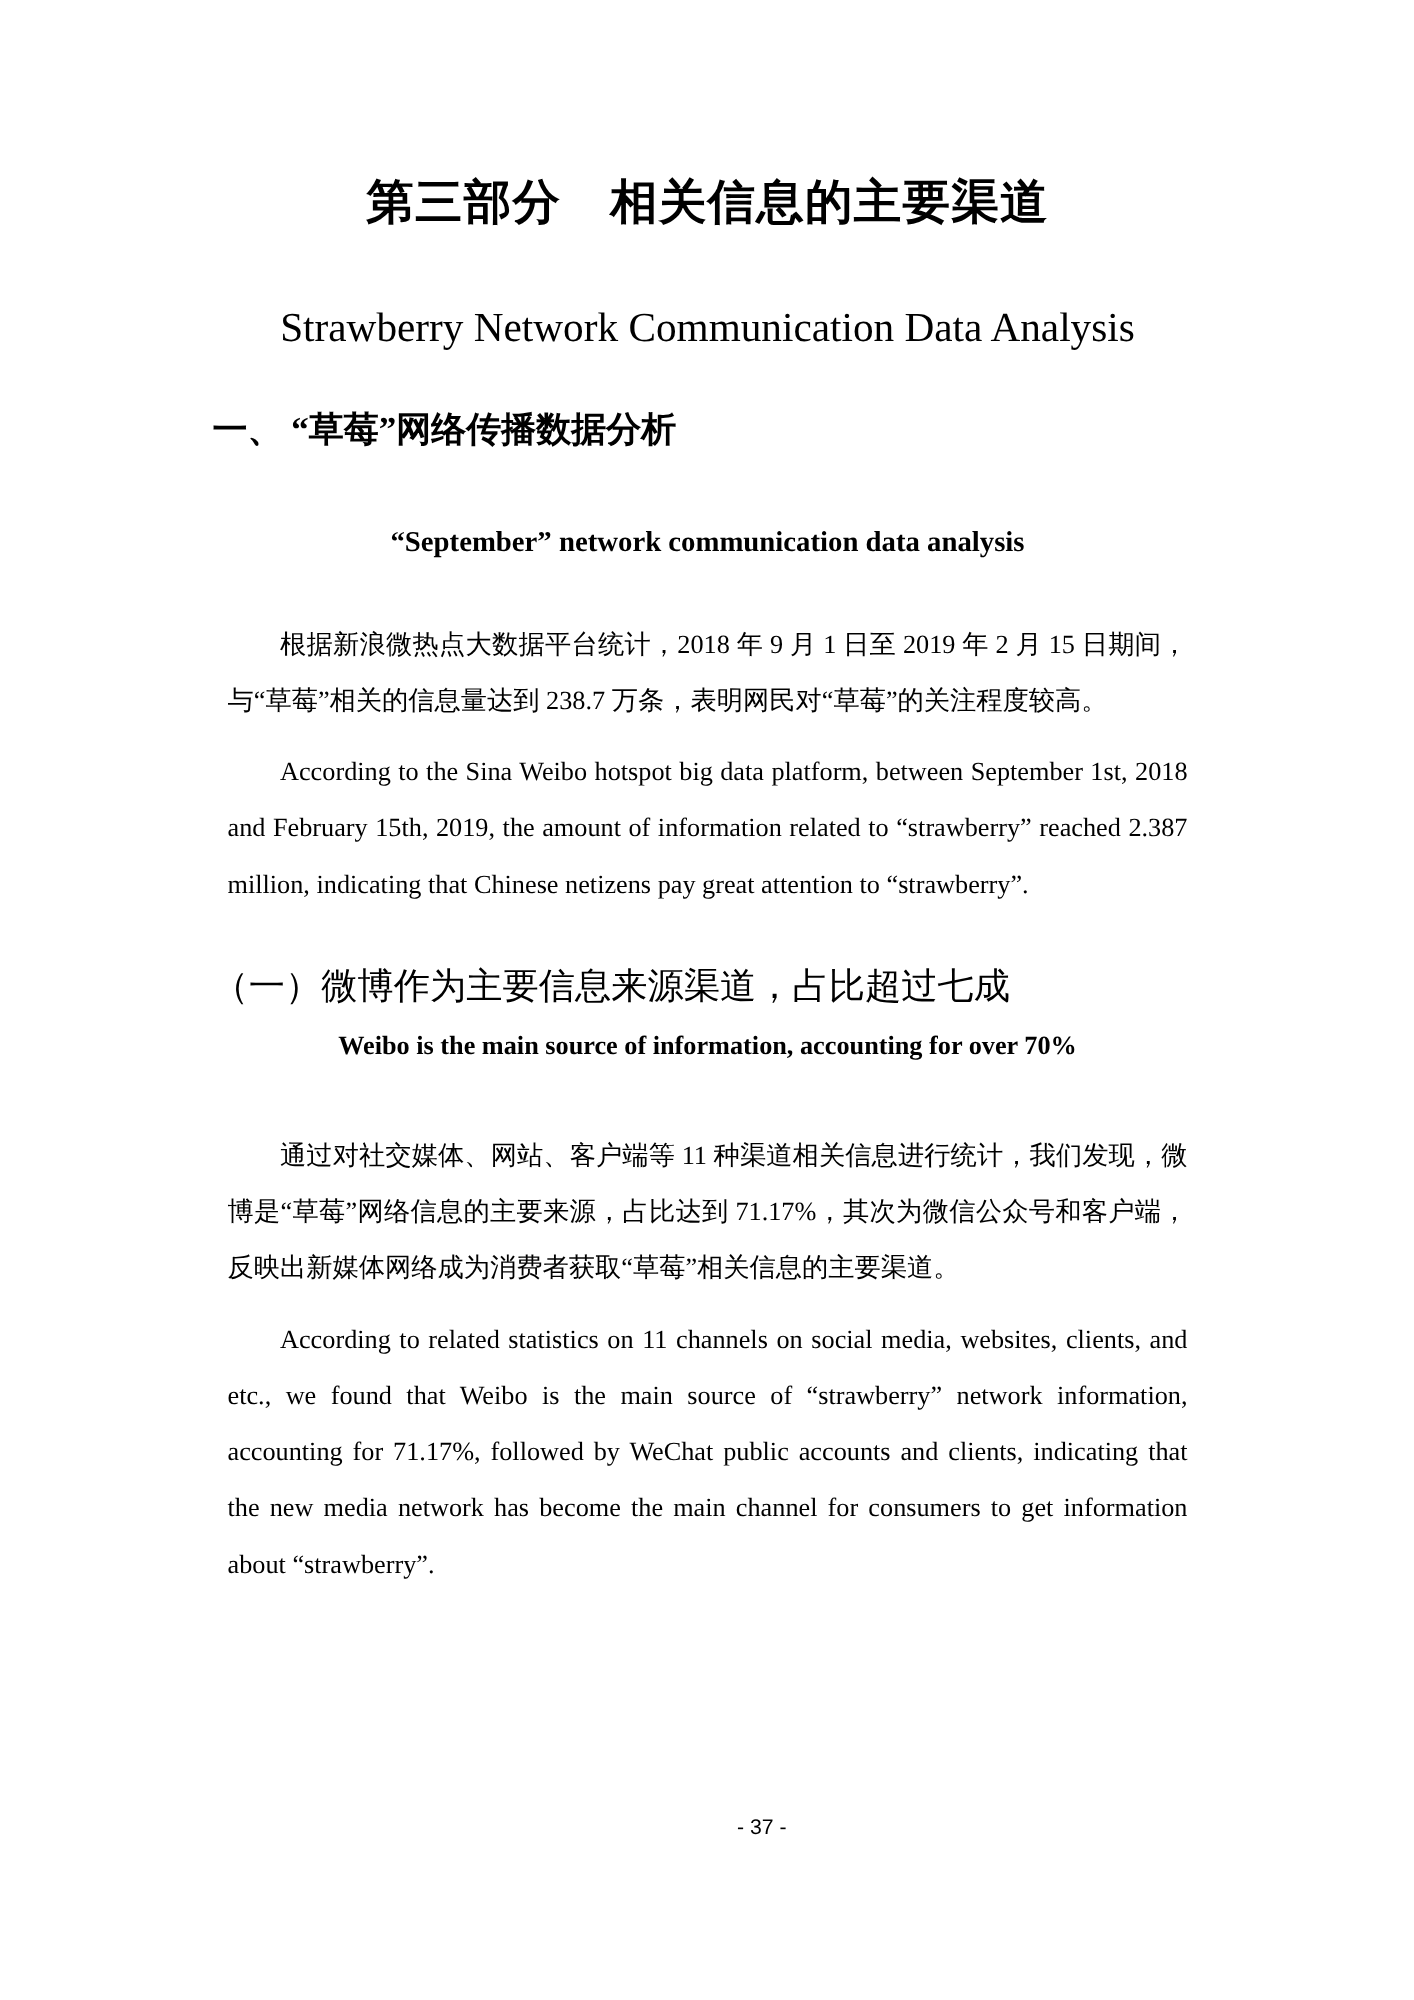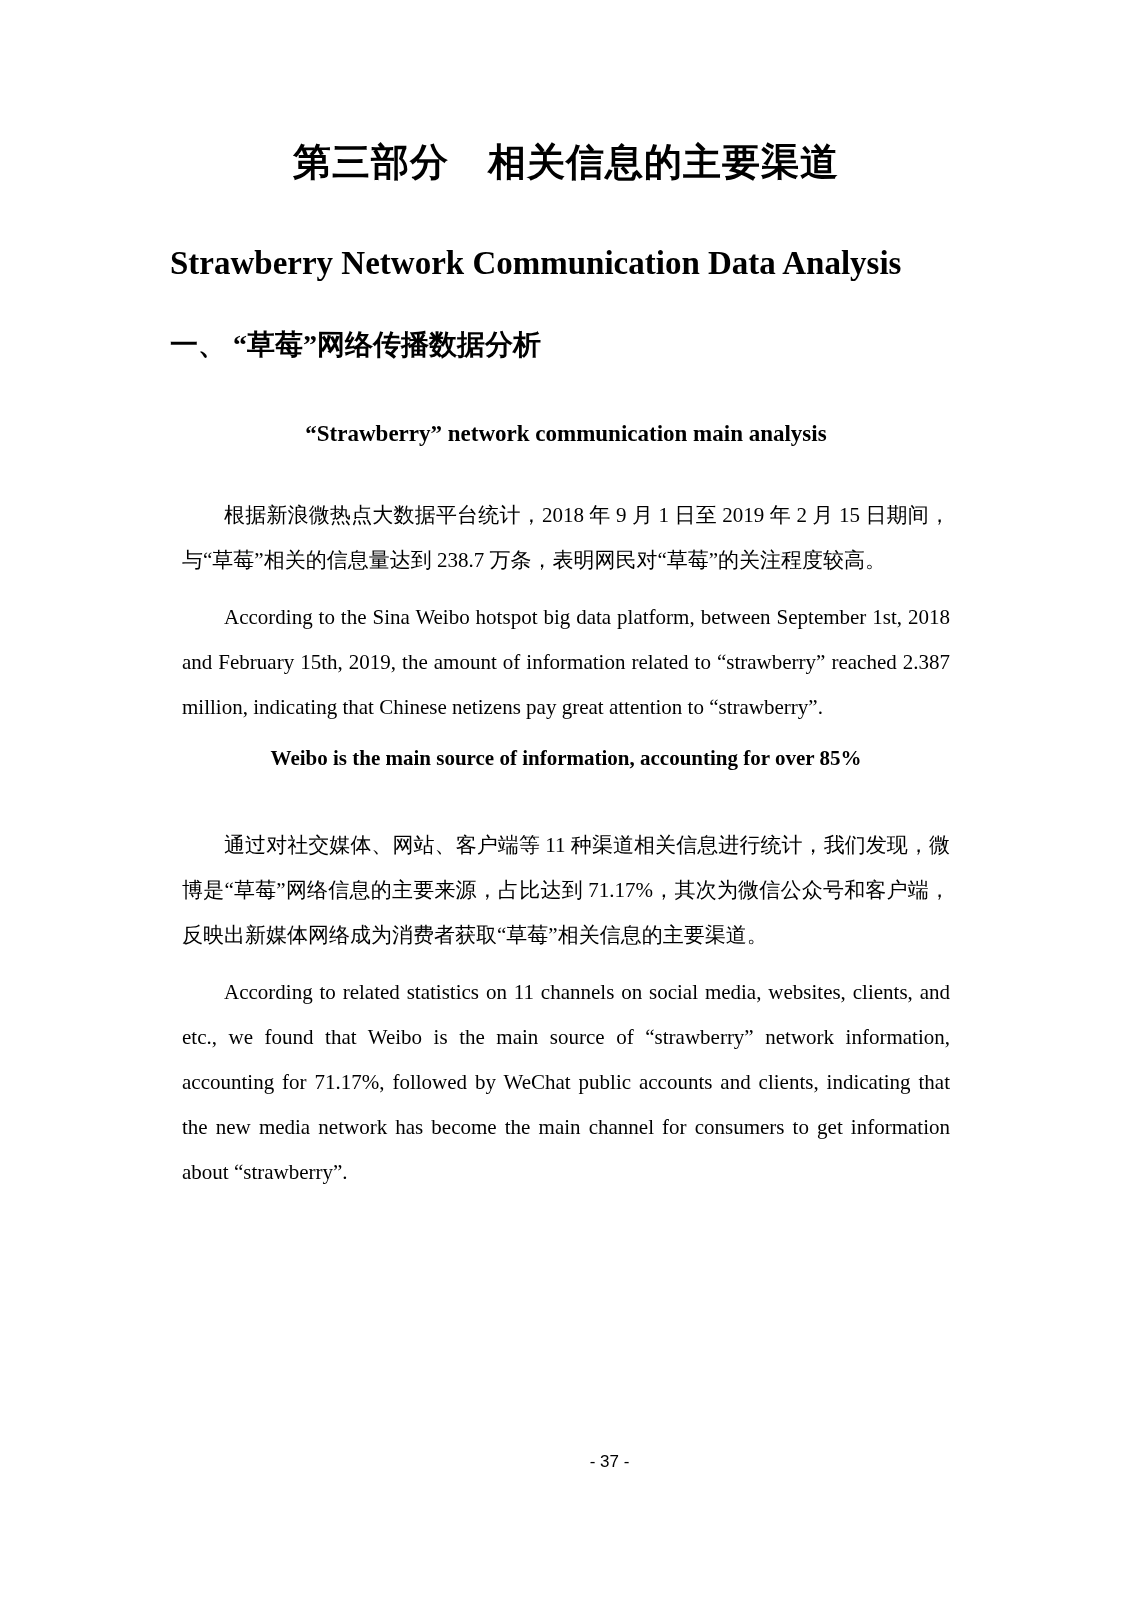--- a/index.html
+++ b/index.html
@@ -25,23 +25,23 @@
     padding-top: 138px;
     font-size: 38px;
     font-weight: bold;
     line-height: 1.3;
     text-align: center;
     letter-spacing: 1px;
   }
   .en-main-title {
     margin: 55px 0 0 0;
     font-size: 33px;
-    font-weight: bold;
+    font-weight: normal;
     line-height: 1.3;
-    text-align: left;
+    text-align: center;
   }
   .cn-section-title {
     margin: 42px 0 0 0;
     font-size: 28px;
     font-weight: bold;
     line-height: 1.3;
     text-align: left;
   }
   .en-section-title {
     margin: 55px 0 0 0;
@@ -94,28 +94,29 @@
 
 <div class="page">
   <div class="content">
 
     <h1 class="cn-main-title">第三部分　相关信息的主要渠道</h1>
 
     <h1 class="en-main-title">Strawberry Network Communication Data Analysis</h1>
 
     <h2 class="cn-section-title">一、 “草莓”网络传播数据分析</h2>
 
-    <h3 class="en-section-title">“Strawberry” network communication main analysis</h3>
+    <h3 class="en-section-title">“September” network communication data analysis</h3>
 
     <p class="body-para first">根据新浪微热点大数据平台统计，2018 年 9 月 1 日至 2019 年 2 月 15 日期间，与“草莓”相关的信息量达到 238.7 万条，表明网民对“草莓”的关注程度较高。</p>
 
     <p class="body-para">According to the Sina Weibo hotspot big data platform, between September 1st, 2018 and February 15th, 2019, the amount of information related to “strawberry” reached 2.387 million, indicating that Chinese netizens pay great attention to “strawberry”.</p>
 
+    <h3 class="cn-subsection-title">（一）微博作为主要信息来源渠道，占比超过七成</h3>
 
-    <h4 class="en-subsection-title">Weibo is the main source of information, accounting for over 85%</h4>
+    <h4 class="en-subsection-title">Weibo is the main source of information, accounting for over 70%</h4>
 
     <p class="body-para para-cn-2">通过对社交媒体、网站、客户端等 11 种渠道相关信息进行统计，我们发现，微博是“草莓”网络信息的主要来源，占比达到 71.17%，其次为微信公众号和客户端，反映出新媒体网络成为消费者获取“草莓”相关信息的主要渠道。</p>
 
     <p class="body-para">According to related statistics on 11 channels on social media, websites, clients, and etc., we found that Weibo is the main source of “strawberry” network information, accounting for 71.17%, followed by WeChat public accounts and clients, indicating that the new media network has become the main channel for consumers to get information about “strawberry”.</p>
 
   </div>
 
   <div class="page-number">- 37 -</div>
 </div>
 

